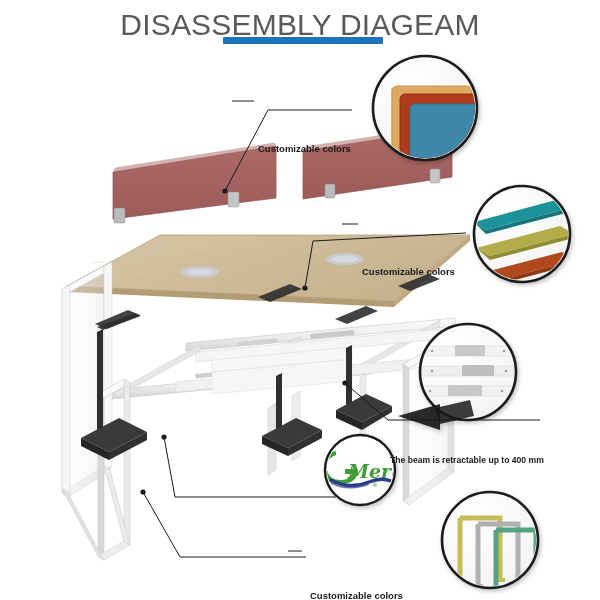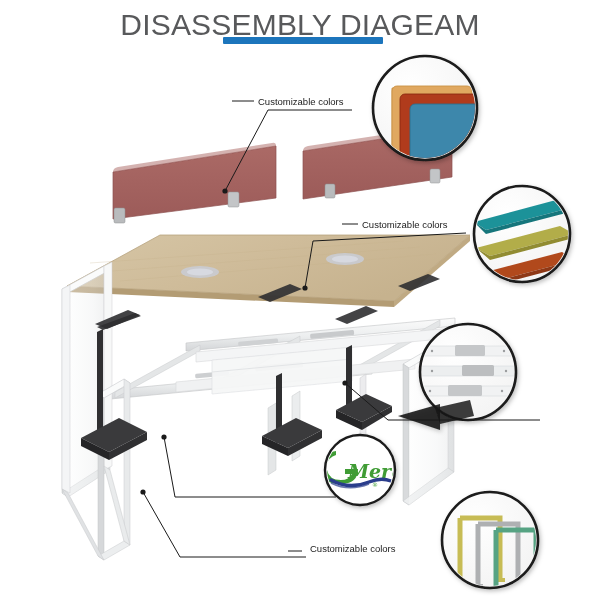--- a/index.html
+++ b/index.html
@@ -41,23 +41,24 @@
     top: 37px;
     left: 223px;
     width: 160px;
     height: 7px;
     background: #1c75bc;
     border-radius: 1px;
   }
   .callout-label {
     position: absolute;
     font-family: "Liberation Sans", sans-serif;
-    font-weight: normal;
+    font-weight: bold;
     color: #1a1a1a;
     white-space: nowrap;
+    margin-top: 47px;
   }
   .lbl-colors-1 { left: 258px; top: 96px; font-size: 9.5px; }
   .lbl-colors-2 { left: 362px; top: 219px; font-size: 9.5px; }
   .lbl-beam     { left: 390px; top: 408px; font-size: 8.6px; }
   .lbl-logo     { left: 180px; top: 485px; font-size: 9.5px; }
   .lbl-colors-3 { left: 310px; top: 543px; font-size: 9.5px; }
 </style>
 </head>
 <body>
 
@@ -312,17 +313,18 @@
         <rect x="493" y="590" width="8" height="4" fill="#57a383" stroke="none"></rect>
         <rect x="533" y="590" width="8" height="4" fill="#57a383" stroke="none"></rect>
       </g>
     </g>
   </svg>
 
   <div class="callout-label lbl-colors-1">Customizable colors</div>
 
   <div class="callout-label lbl-colors-2">Customizable colors</div>
 
+  <div class="callout-label lbl-beam">The beam is retractable up to 400 mm</div>
 
 
   <div class="callout-label lbl-colors-3">Customizable colors</div>
 
 </div>
 
 </body></html>

